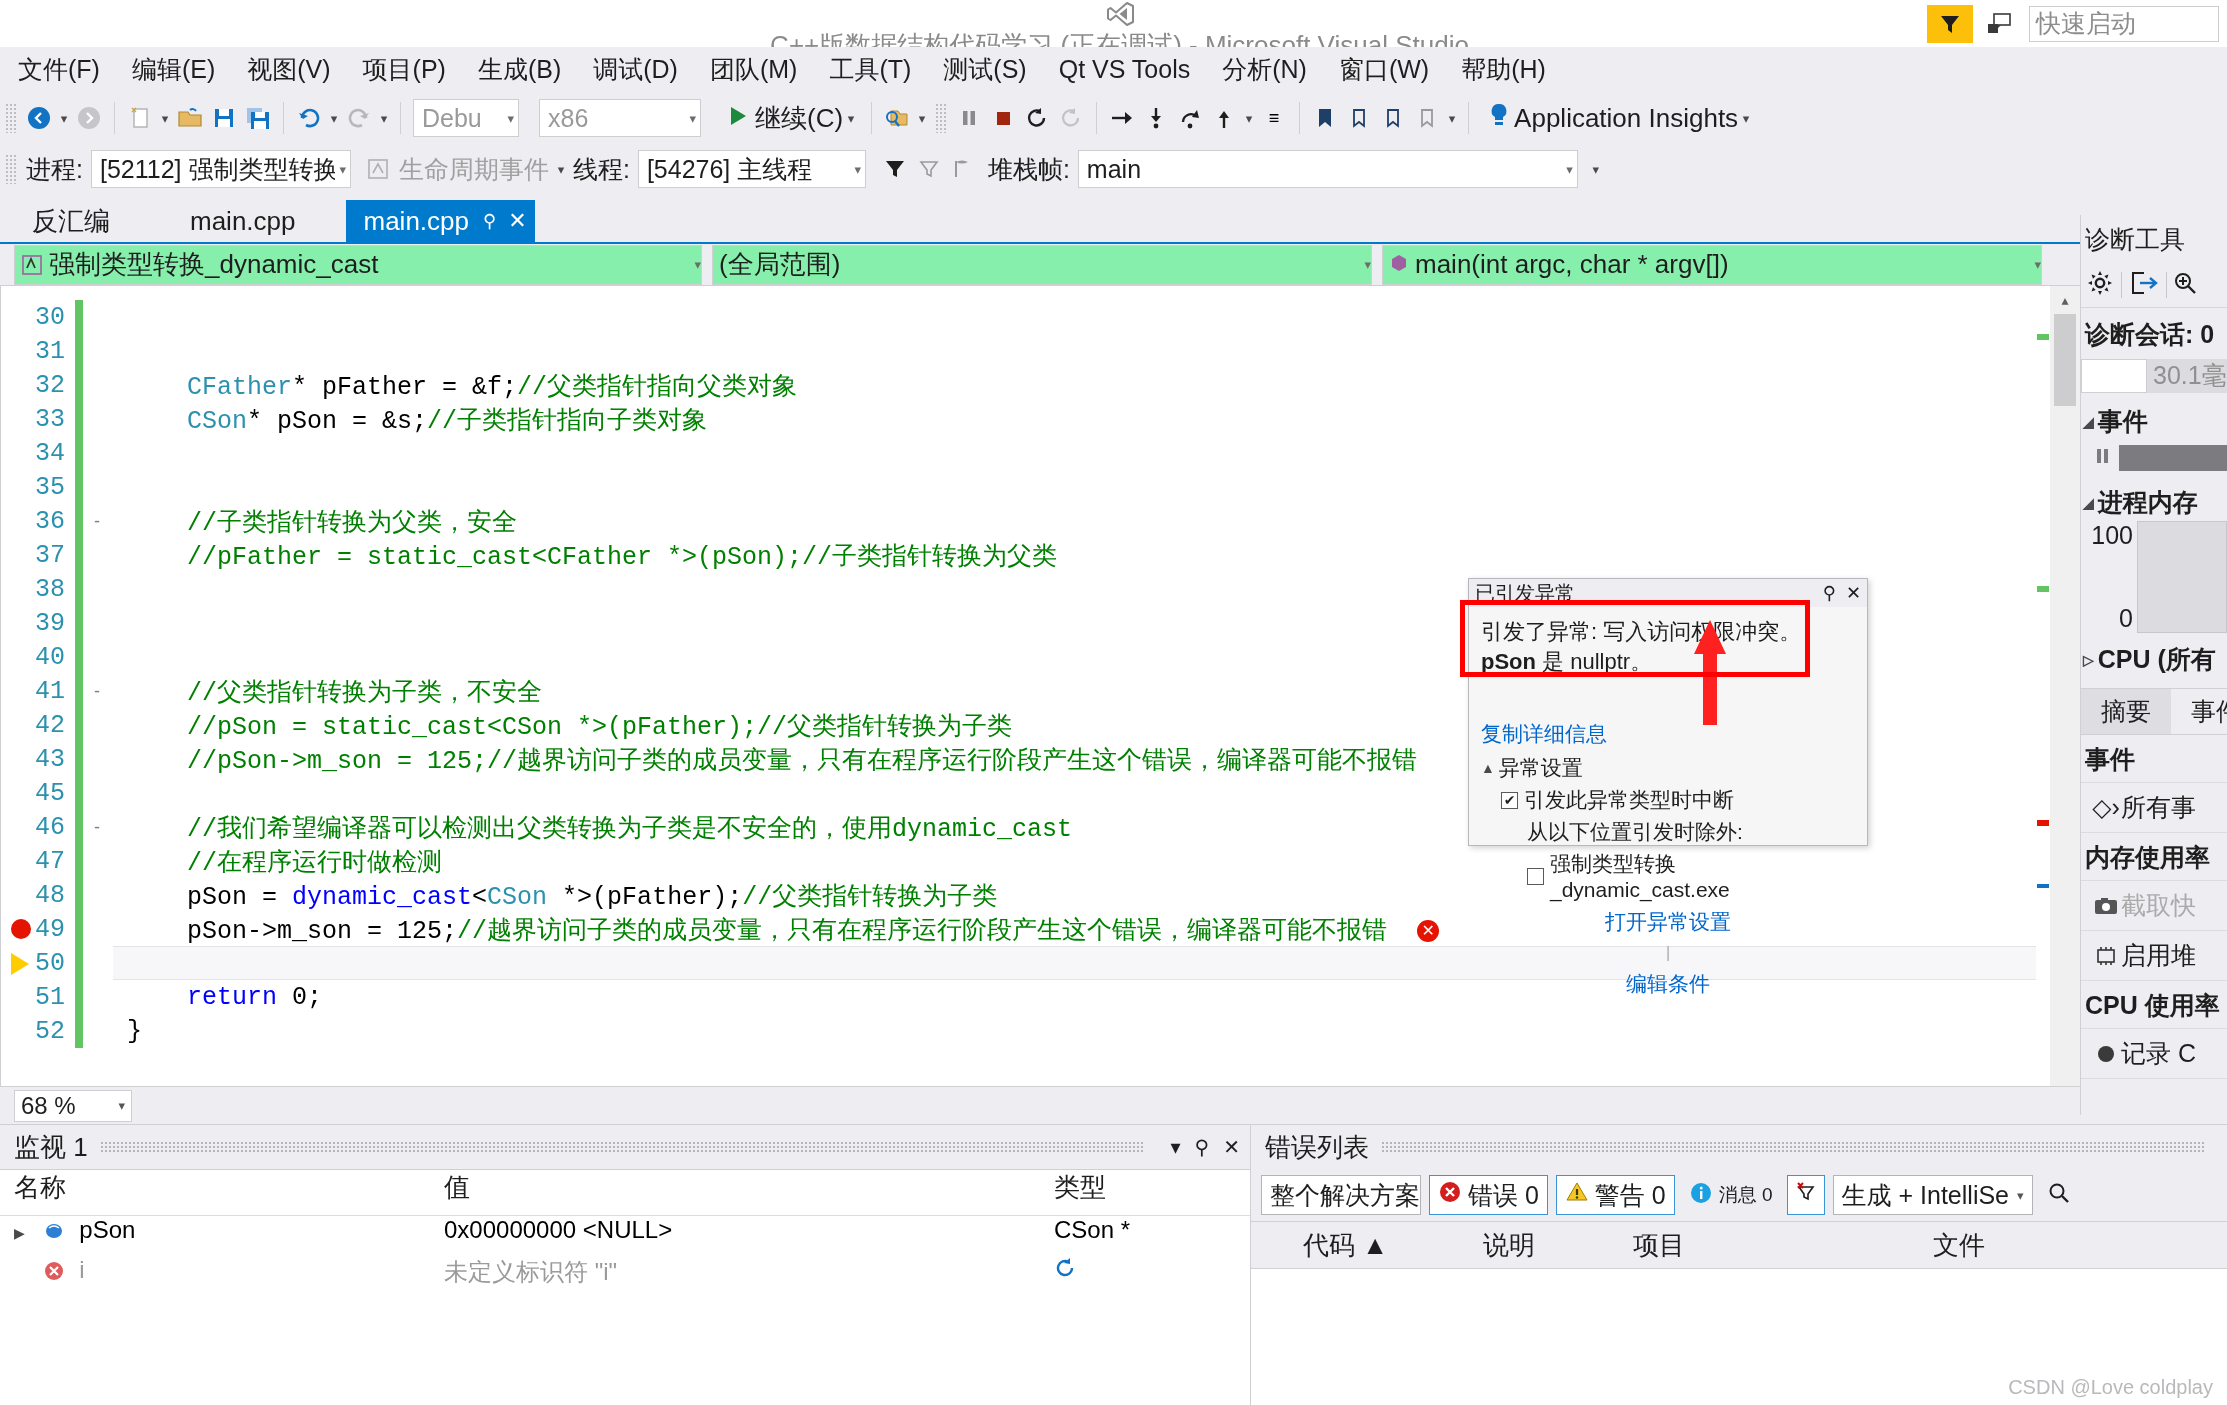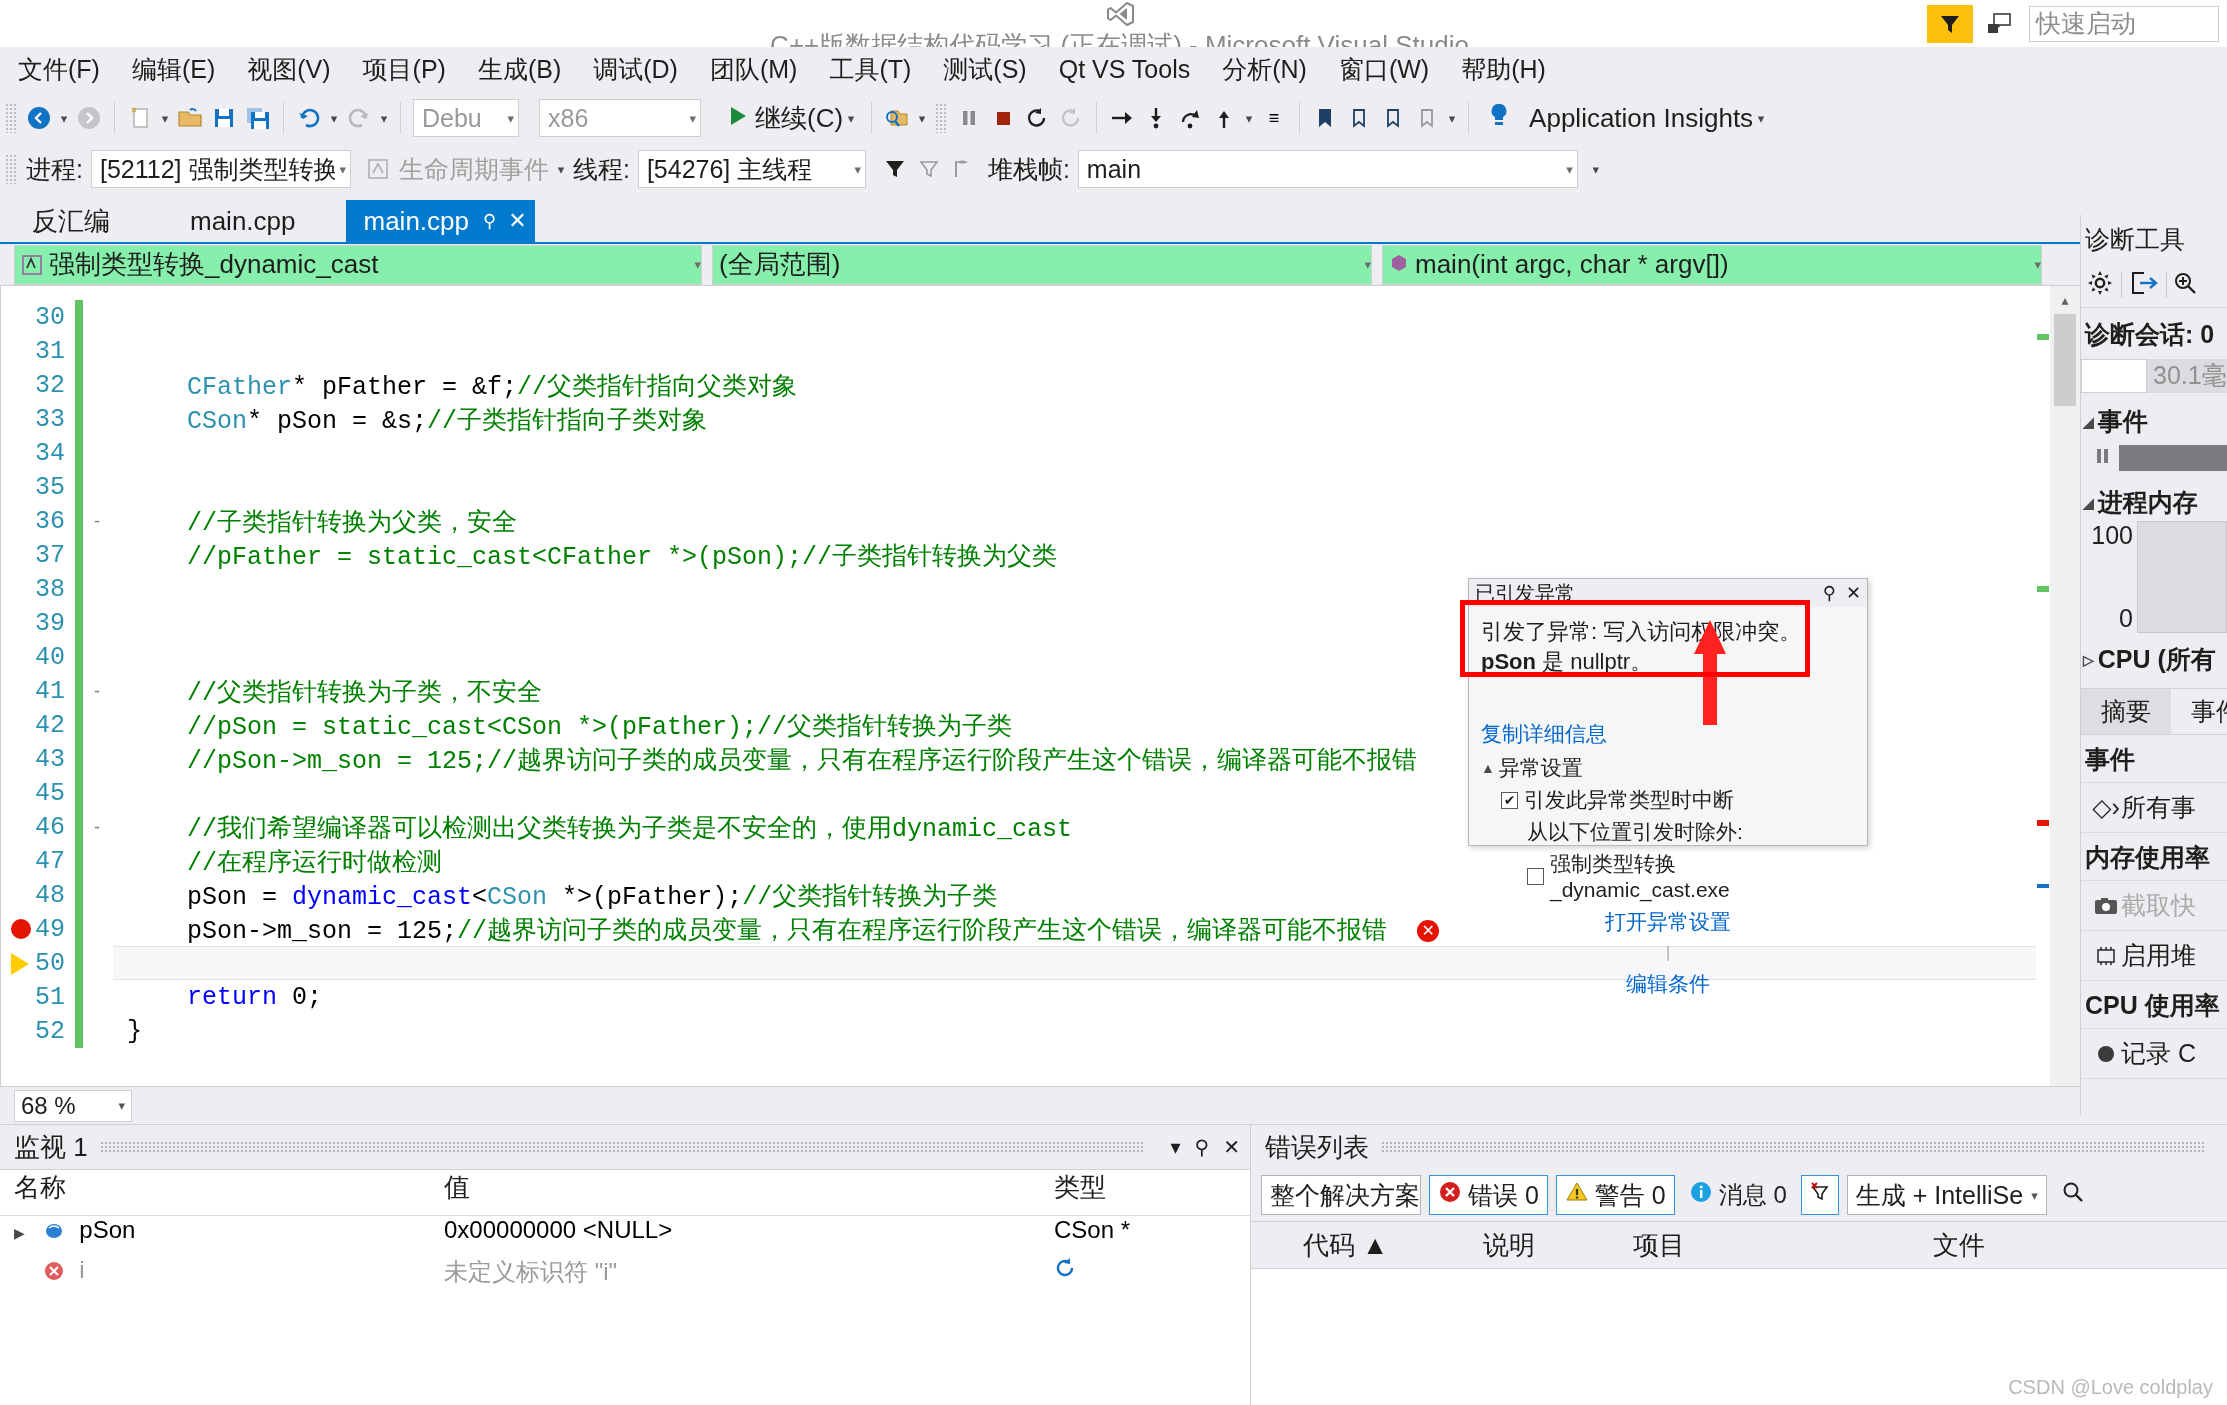--- a/index.html
+++ b/index.html
@@ -57,21 +57,21 @@
   .combo {
     height: 38px; border: 1px solid #ccced0; background: #fff;
     display: flex; align-items: center; padding: 0 4px 0 8px;
     font-size: 25px; color: #9a9a9a; white-space: nowrap; overflow: hidden;
   }
   .combo .cv { flex: 1; overflow:hidden; text-overflow: clip; }
   .combo .ar { font-size: 13px; color: #6d6d6d; padding-left: 4px;}
   .run-btn { display: flex; align-items: center; height: 40px; padding: 0 4px; cursor: default; }
   .run-label { font-size: 26px; color: #1e1e1e; margin-left: 6px; white-space: nowrap; }
   .appins { display:flex; align-items:center; margin-left: 10px; }
-  .appins-text { font-size: 26px; color: #1e1e1e; margin-left: 18px; white-space: nowrap; }
+  .appins-text { font-size: 26px; color: #1e1e1e; margin-left: 3px; white-space: nowrap; }
 
   
   .toolbar2 {
     position: absolute; top: 144px; left: 0; width: 2227px; height: 50px;
     background: #eeeef2; display: flex; align-items: center;
   }
   .lbl { font-size: 25px; color: #1e1e1e; margin: 0 8px 0 4px; white-space: nowrap; }
   .lbl-dim { font-size: 25px; color: #a0a0a0; margin: 0 4px; white-space: nowrap; }
 
   
@@ -199,21 +199,21 @@
   .dim-val { color:#9a9a9a; }
 
   .errlist-panel {
     position:absolute; left:1250px; top:1124px; width: 977px; height: 281px;
     background:#eeeef2; border-top:1px solid #cfcfd4; border-left:1px solid #cfcfd4;
   }
   .el-toolbar { height: 52px; display:flex; align-items:center; padding-left: 10px; gap: 8px;}
   .el-combo { height: 40px; border:1px solid #b4b4b8; background:#fff; display:flex; align-items:center; font-size:25px; color:#1e1e1e; padding:0 4px 0 8px; white-space:nowrap; overflow:hidden;}
   .el-combo .ar { margin-left: 8px; font-size:13px; color:#555;}
   .el-toggle { height: 40px; border:1px solid #3a95d8; background:#fff; display:flex; align-items:center; padding: 0 8px; font-size:25px; color:#1e1e1e; white-space:nowrap; gap:6px;}
-  .el-btn-plain { height: 40px; display:flex; align-items:center; padding: 0 6px; font-size:24px; color:#1e1e1e; white-space:nowrap; gap:6px;}
+  .el-btn-plain { height: 40px; display:flex; align-items:center; padding: 0 6px; font-size:19px; color:#1e1e1e; white-space:nowrap; gap:6px;}
   .el-colhdr { display:flex; height: 48px; align-items:center; background:#eeeef2; border-top:1px solid #cfcfd4; border-bottom:1px solid #cfcfd4;}
   .el-col { font-size:26px; color:#1e1e1e; padding-left: 12px; white-space:nowrap;}
   .el-body { background:#ffffff; height: 181px; }
 
   .watermark { position:absolute; right: 14px; bottom: 6px; font-size: 20px; color:#b9b9bd; z-index:60; white-space:nowrap;}
 </style>
 </head>
 <body>
 
 <div id="app">

